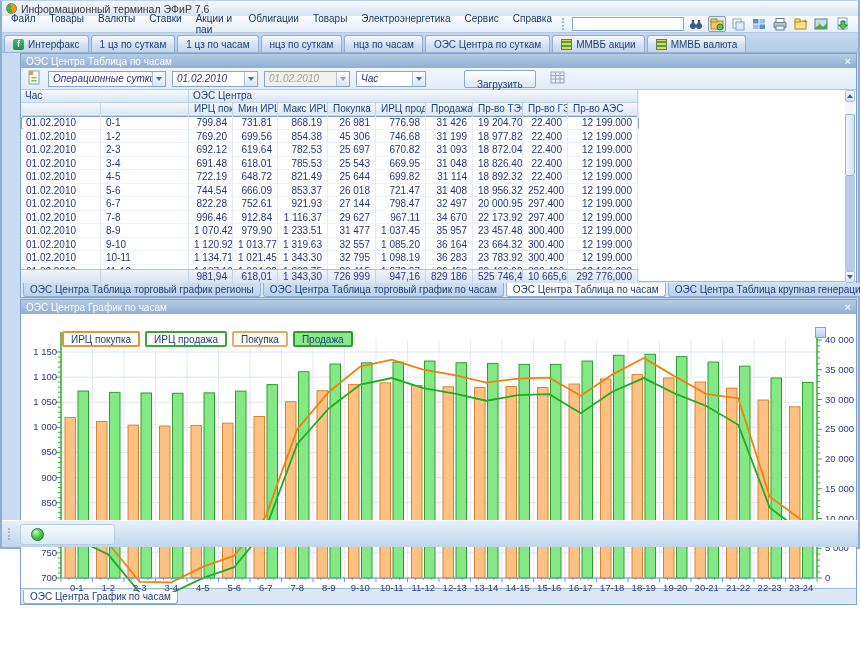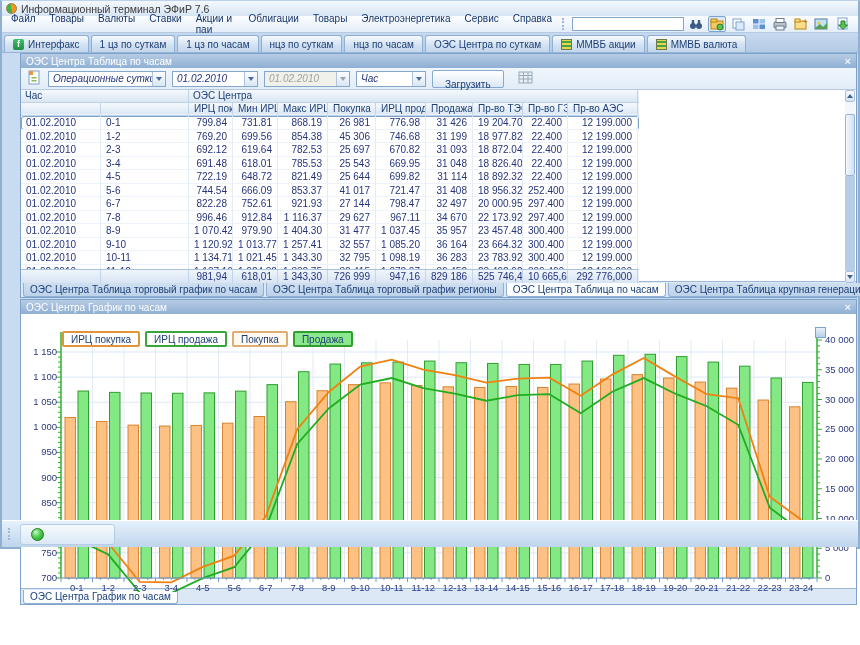--- a/index.html
+++ b/index.html
@@ -48,21 +48,21 @@
   #filterbar { height:22px; flex:none; background:linear-gradient(#f0f6fc,#e2ecf7); border-bottom:1px solid #b6cbe3;
     display:flex; align-items:center; gap:6px; padding:0 6px; }
   .combo { height:16px; background:#fff; border:1px solid #86a7cc; display:flex; align-items:center;font-style:italic; }
   .combo .ctext { flex:1; padding:0 4px; white-space:nowrap; overflow:hidden; }
   .cbtn { width:13px; height:100%; background:linear-gradient(#fdfeff,#d9e6f3); border-left:1px solid #aec4dd;
     display:flex; align-items:center; justify-content:center; }
   .caret { width:0; height:0; border-left:3px solid transparent; border-right:3px solid transparent; border-top:4px solid #4a6ea0; }
   .combo.disabled { background:#f1f1ec; color:#a2a29a; }
   .combo.disabled .ctext { color:#a2a29a; }
   #load-btn { height:18px; padding:8px 12px; font-size:10px; color:#1d3f76;
-    background:linear-gradient(#ffffff,#dce8f4); border:1px solid #87a9cd; border-radius:2px; }
+    background:linear-gradient(#ffffff,#dce8f4); border:1px solid #87a9cd; border-radius:2px;margin-left:32px; }
 
   
   #grid { flex:1; min-height:0; background:#fff; display:flex; flex-direction:column; position:relative; }
   .tbl-row { display:grid; grid-template-columns:80px 88px 44px 45px 50px 48px 50px 47px 50px 45px 70px; width:618px; }
   .hgroup-row { height:13px; border-bottom:1px solid #bed2e8; display:flex; width:618px; flex:none;
     background:linear-gradient(#f5f9fd,#d9e6f3); }
   .hgroup { padding:0 4px; line-height:12px; color:#1d3f76; border-right:1px solid #bed2e8; }
   .hcells { height:13px; flex:none; background:linear-gradient(#f5f9fd,#d9e6f3); border-bottom:1px solid #bed2e8; }
   .hcells .c { color:#1d3f76; border-right:1px solid #c3d4e8; line-height:12px; }
   #rows { height:153px; overflow:hidden; flex:none; }
@@ -358,21 +358,21 @@
             <span class="c num">18 892.322</span>
             <span class="c num">22.400</span>
             <span class="c num">12 199.000</span>
           </div>
           <div class="tbl-row drow">
             <span class="c">01.02.2010</span>
             <span class="c">5-6</span>
             <span class="c num">744.54</span>
             <span class="c num">666.09</span>
             <span class="c num">853.37</span>
-            <span class="c num">41 017</span>
+            <span class="c num">26 018</span>
             <span class="c num">721.47</span>
             <span class="c num">31 408</span>
             <span class="c num">18 956.322</span>
             <span class="c num">252.400</span>
             <span class="c num">12 199.000</span>
           </div>
           <div class="tbl-row drow">
             <span class="c">01.02.2010</span>
             <span class="c">6-7</span>
             <span class="c num">822.28</span>
@@ -396,34 +396,34 @@
             <span class="c num">34 670</span>
             <span class="c num">22 173.921</span>
             <span class="c num">297.400</span>
             <span class="c num">12 199.000</span>
           </div>
           <div class="tbl-row drow">
             <span class="c">01.02.2010</span>
             <span class="c">8-9</span>
             <span class="c num">1 070.42</span>
             <span class="c num">979.90</span>
-            <span class="c num">1 404.30</span>
+            <span class="c num">1 233.51</span>
             <span class="c num">31 477</span>
             <span class="c num">1 037.45</span>
             <span class="c num">35 957</span>
             <span class="c num">23 457.486</span>
             <span class="c num">300.400</span>
             <span class="c num">12 199.000</span>
           </div>
           <div class="tbl-row drow">
             <span class="c">01.02.2010</span>
             <span class="c">9-10</span>
             <span class="c num">1 120.92</span>
             <span class="c num">1 013.77</span>
-            <span class="c num">1 257.41</span>
+            <span class="c num">1 319.63</span>
             <span class="c num">32 557</span>
             <span class="c num">1 085.20</span>
             <span class="c num">36 164</span>
             <span class="c num">23 664.326</span>
             <span class="c num">300.400</span>
             <span class="c num">12 199.000</span>
           </div>
           <div class="tbl-row drow">
             <span class="c">01.02.2010</span>
             <span class="c">10-11</span>
@@ -471,22 +471,22 @@
           <span class="sb-up-arrow"></span>
         </div>
       <div id="sb-thumb"></div>
       <div id="sb-track-low"></div>
       <div class="sb-btn" style="position:absolute;left:0;right:0;bottom:0">
           <span class="sb-dn-arrow"></span>
         </div>
     </div>
 
     <div class="subtabs" id="table-subtabs">
+        <div class="subtab">ОЭС Центра Таблица торговый график регионы</div>
         <div class="subtab">ОЭС Центра Таблица торговый график по часам</div>
-        <div class="subtab">ОЭС Центра Таблица торговый график регионы</div>
         <div class="subtab active">ОЭС Центра Таблица по часам</div>
         <div class="subtab">ОЭС Центра Таблица крупная генерация</div>
       </div>
   </div>
 
   <div id="chart-panel" class="panel">
     <div class="phead">
       <span>ОЭС Центра График по часам</span>
       <span class="pclose">×</span>
     </div>

